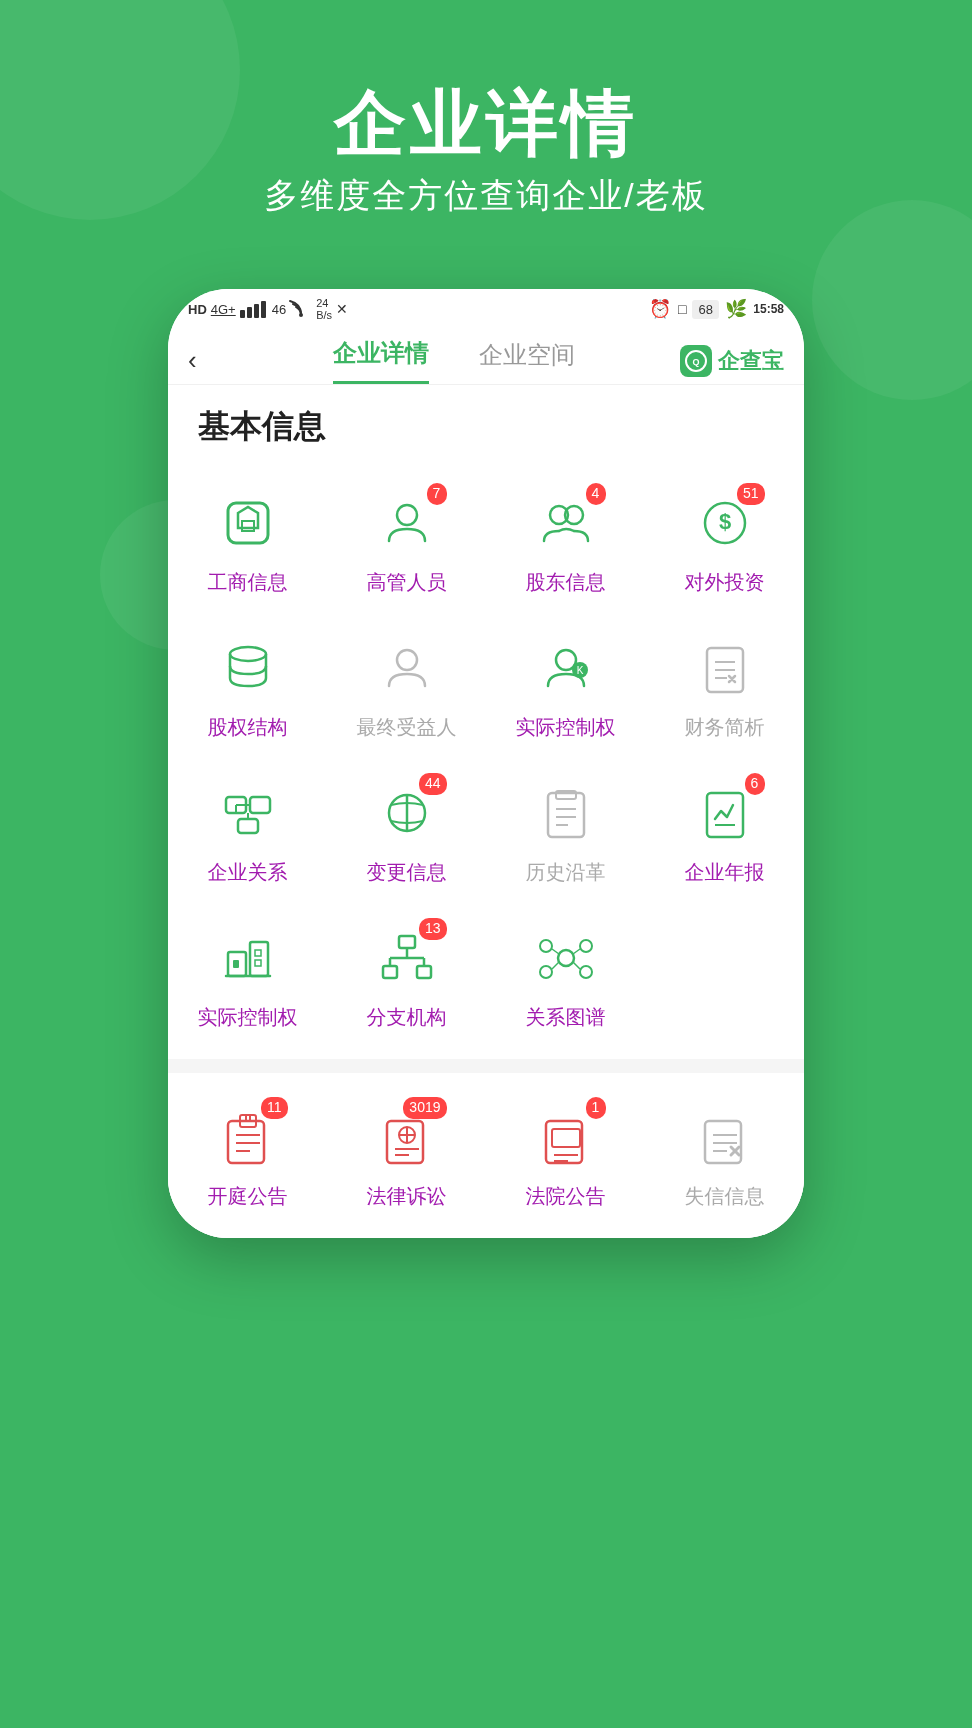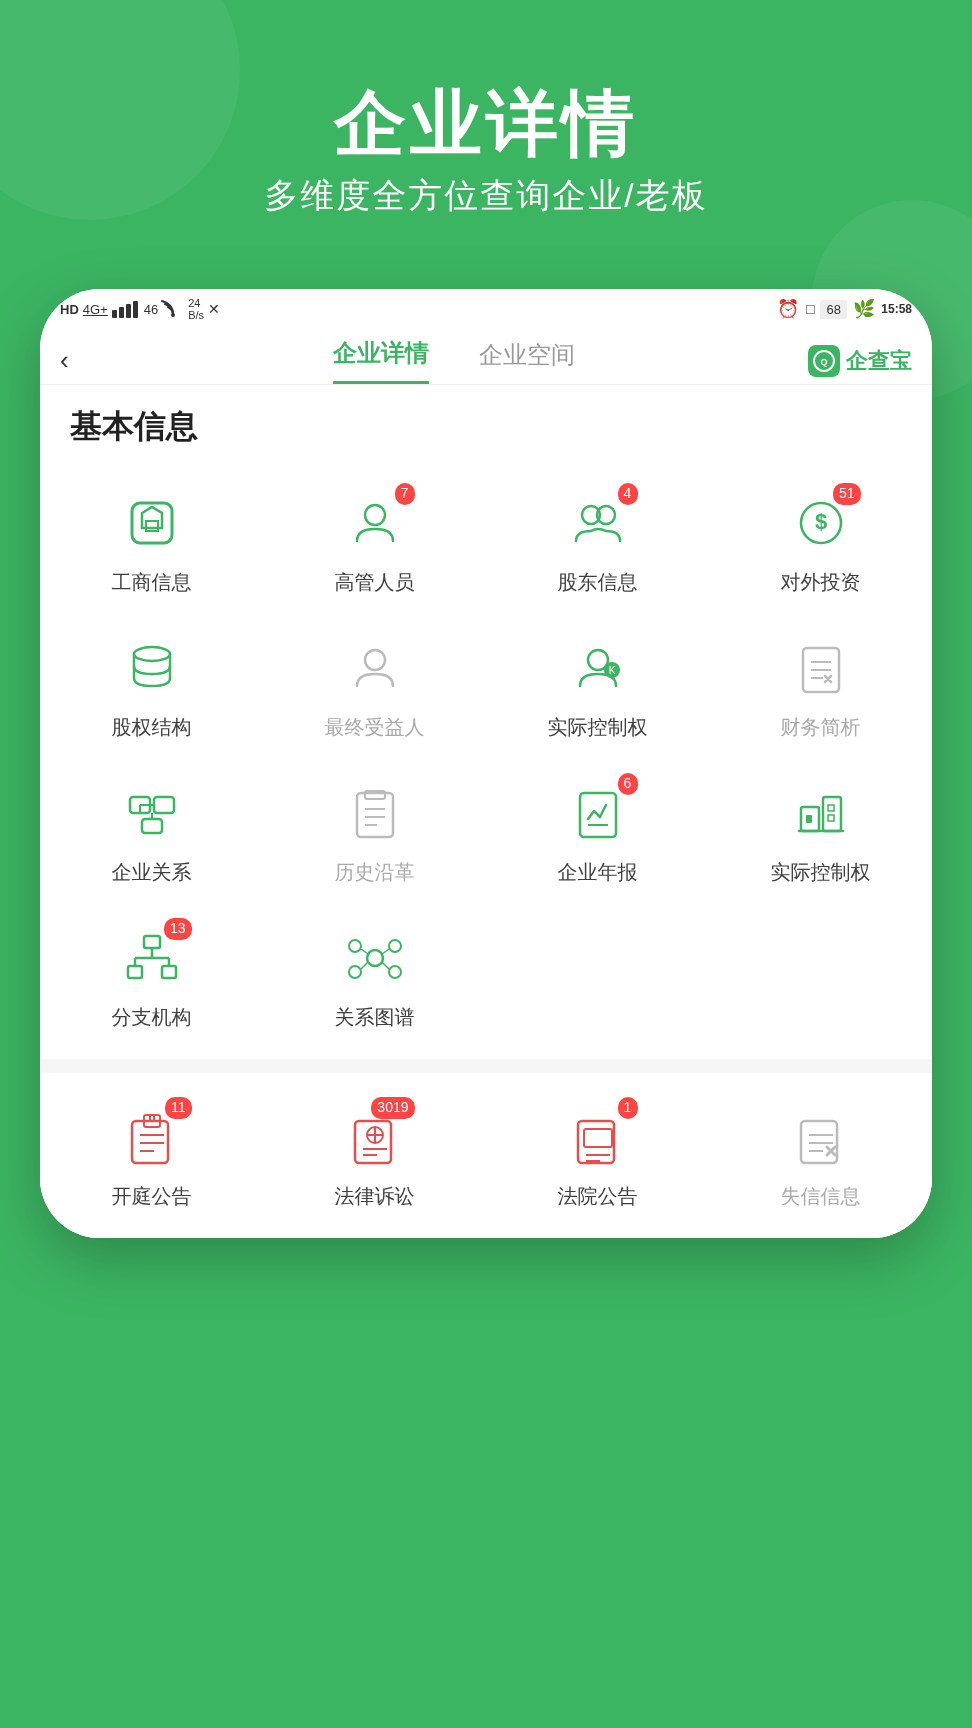--- a/index.html
+++ b/index.html
@@ -48,21 +48,21 @@
 
     .phone-wrapper {
       display: flex;
       justify-content: center;
       margin-top: 40px;
       position: relative;
       z-index: 1;
     }
 
     .phone-frame {
-      width: 892px;
+      width: 636px;
       background: #fff;
       border-radius: 60px;
       overflow: hidden;
       box-shadow: 0 20px 60px rgba(0,0,0,0.25);
       position: relative;
     }
 
     
     .status-bar {
       background: #fff;
@@ -186,21 +186,21 @@
       font-size: 14px;
       border-radius: 10px;
       padding: 1px 6px;
       min-width: 20px;
       text-align: center;
       line-height: 1.4;
     }
 
     .icon-label {
       font-size: 20px;
-      color: #404040;
+      color: #a21caf;
       margin-top: 10px;
       text-align: center;
     }
     .icon-label.disabled {
       color: #aaa;
     }
 
     .section-divider {
       height: 14px;
       background: #f5f5f5;
@@ -381,20 +381,32 @@
               <rect x="20" y="36" width="20" height="14" rx="3" fill="none" stroke="#3cb563" stroke-width="2.5"></rect>
               <line x1="18" y1="22" x2="32" y2="22" stroke="#3cb563" stroke-width="2"></line>
               <line x1="30" y1="36" x2="30" y2="30" stroke="#3cb563" stroke-width="2"></line>
               <line x1="18" y1="22" x2="18" y2="30" stroke="#3cb563" stroke-width="2"></line>
               <line x1="42" y1="30" x2="42" y2="30" stroke="#3cb563" stroke-width="2"></line>
             </svg>
           </div>
           <div class="icon-label">企业关系</div>
         </div>
 
+        <div class="icon-item">
+          <div class="icon-circle">
+            <svg width="60" height="60" viewBox="0 0 60 60">
+              <circle cx="30" cy="30" r="18" fill="none" stroke="#3cb563" stroke-width="2.5"></circle>
+              <line x1="30" y1="12" x2="30" y2="48" stroke="#3cb563" stroke-width="2.5"></line>
+              <path d="M14 22 Q30 18 46 22" fill="none" stroke="#3cb563" stroke-width="2"></path>
+              <path d="M14 38 Q30 42 46 38" fill="none" stroke="#3cb563" stroke-width="2"></path>
+            </svg>
+            <div class="badge">44</div>
+          </div>
+          <div class="icon-label">变更信息</div>
+        </div>
 
         <div class="icon-item">
           <div class="icon-circle">
             <svg width="60" height="60" viewBox="0 0 60 60">
               <rect x="12" y="10" width="36" height="44" rx="4" fill="none" stroke="#bbb" stroke-width="2.5"></rect>
               <rect x="20" y="8" width="20" height="8" rx="2" fill="none" stroke="#bbb" stroke-width="2"></rect>
               <line x1="20" y1="26" x2="40" y2="26" stroke="#bbb" stroke-width="2"></line>
               <line x1="20" y1="34" x2="40" y2="34" stroke="#bbb" stroke-width="2"></line>
               <line x1="20" y1="42" x2="32" y2="42" stroke="#bbb" stroke-width="2"></line>
             </svg>

